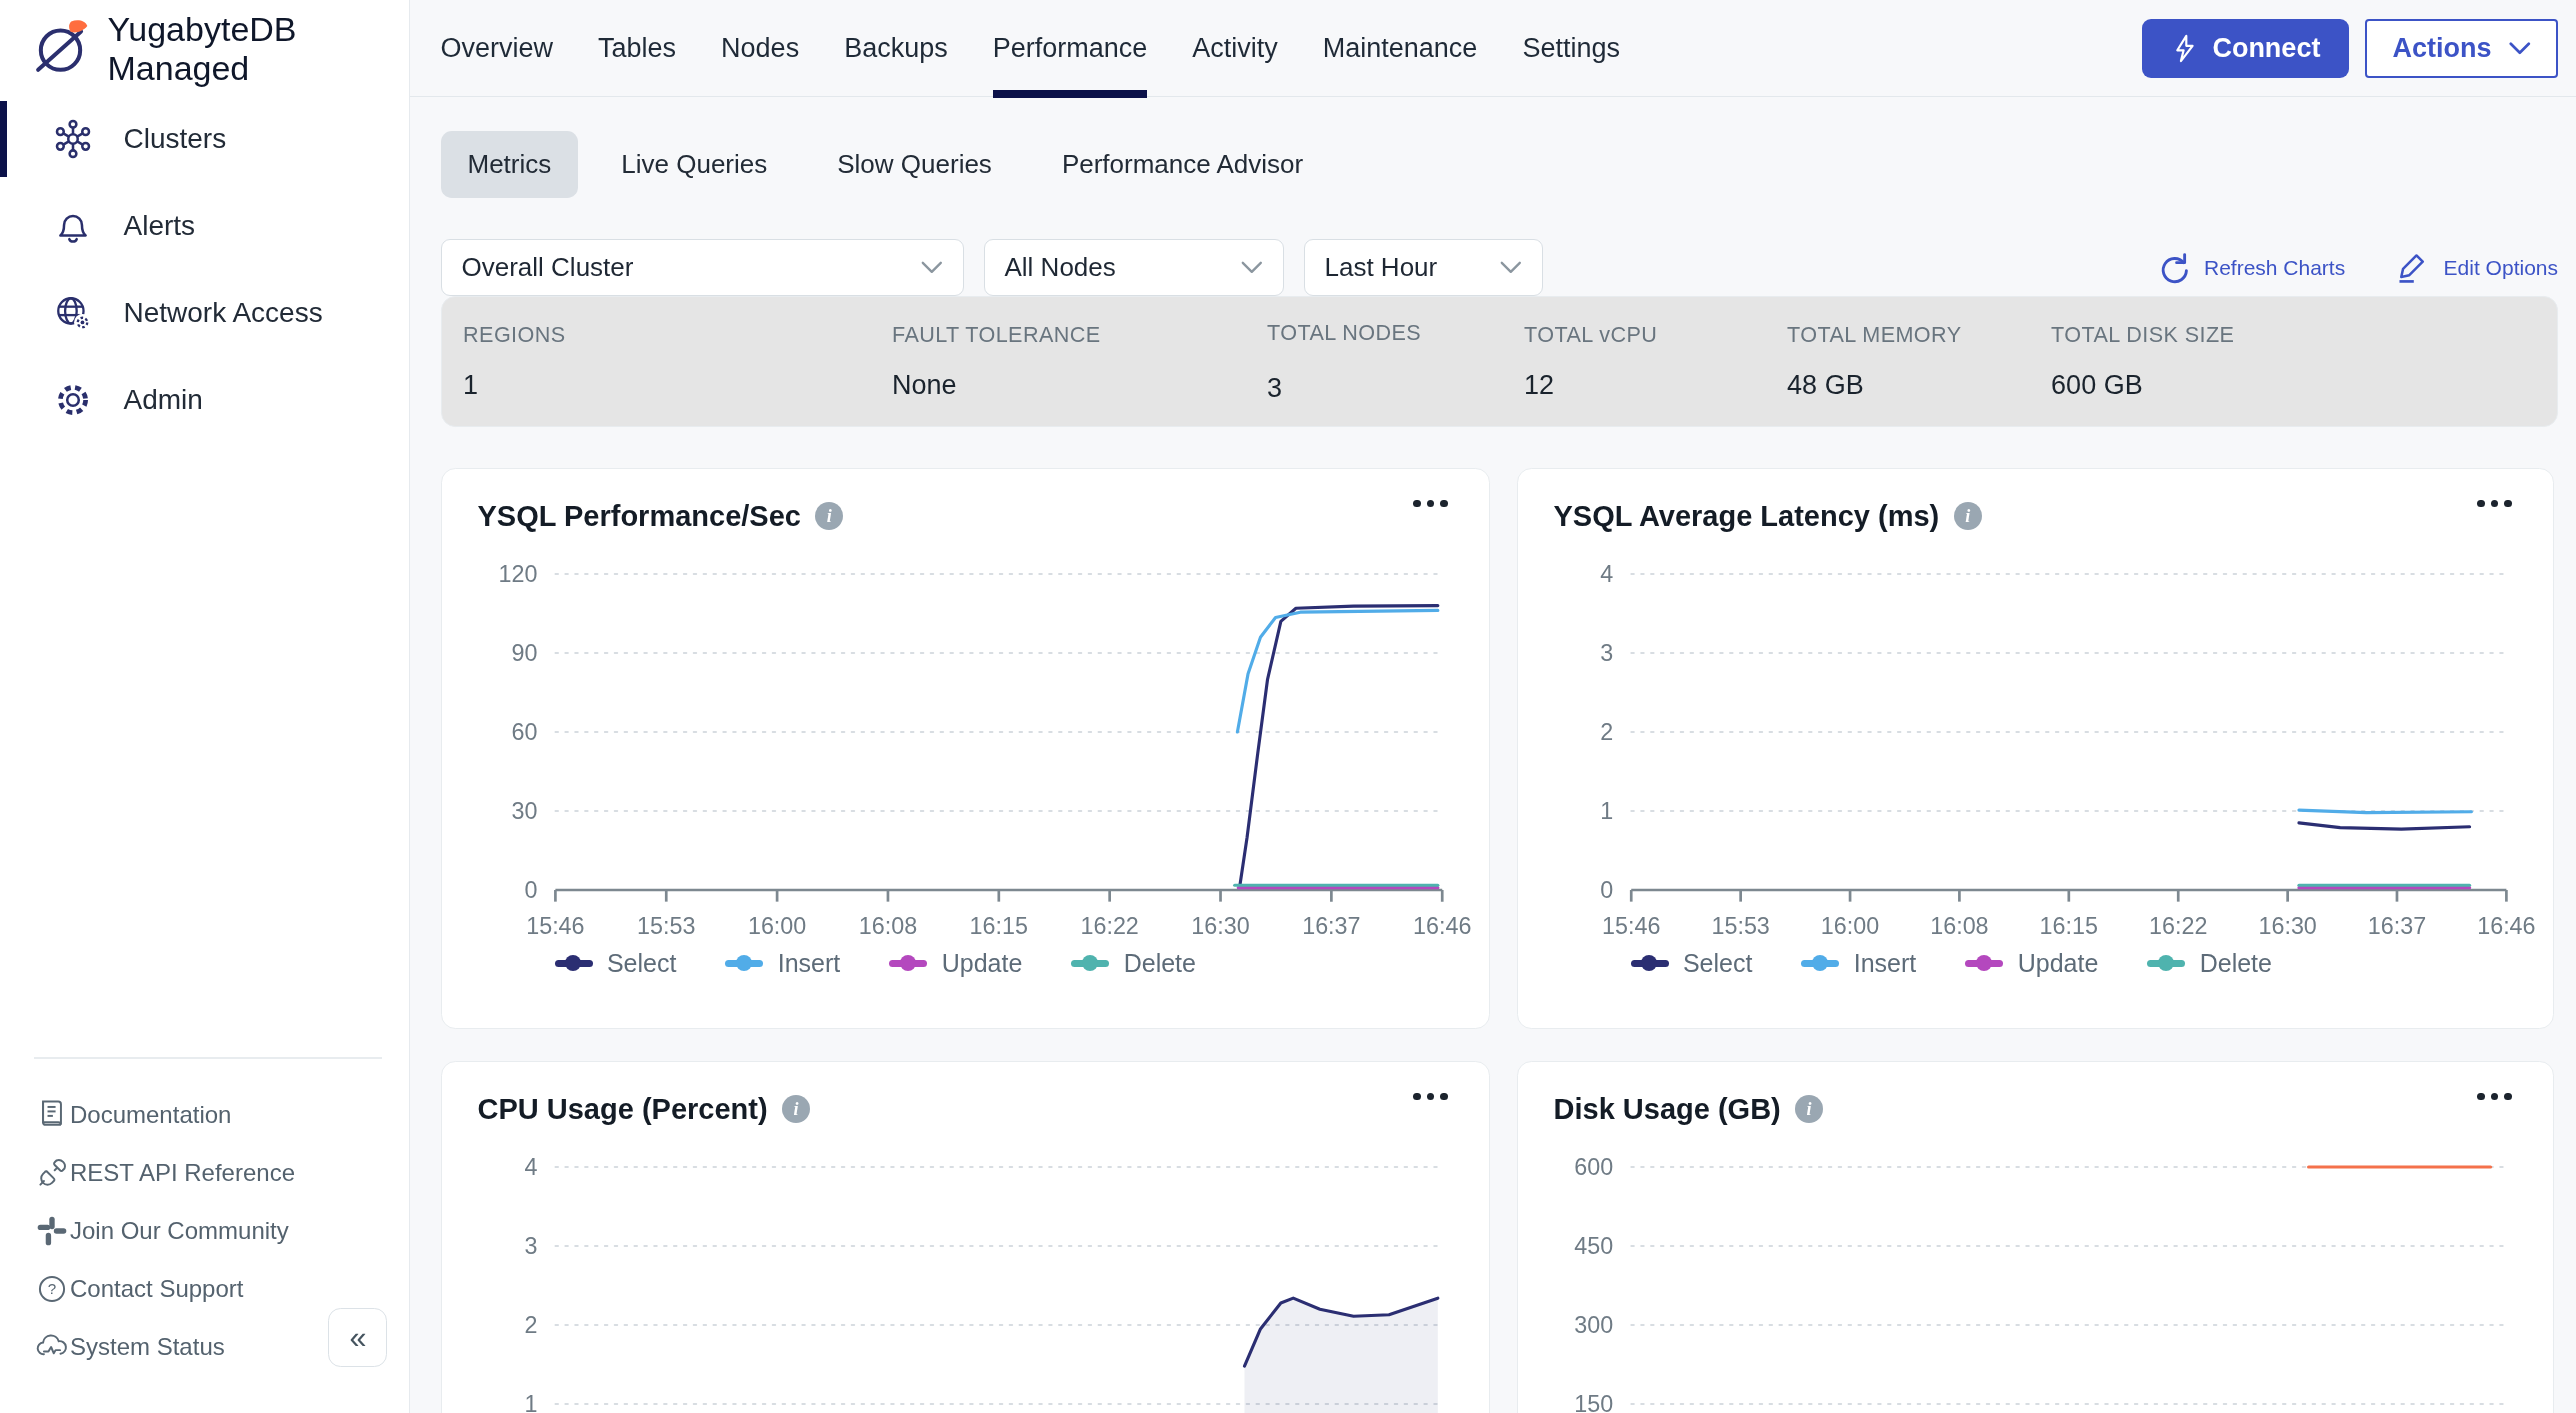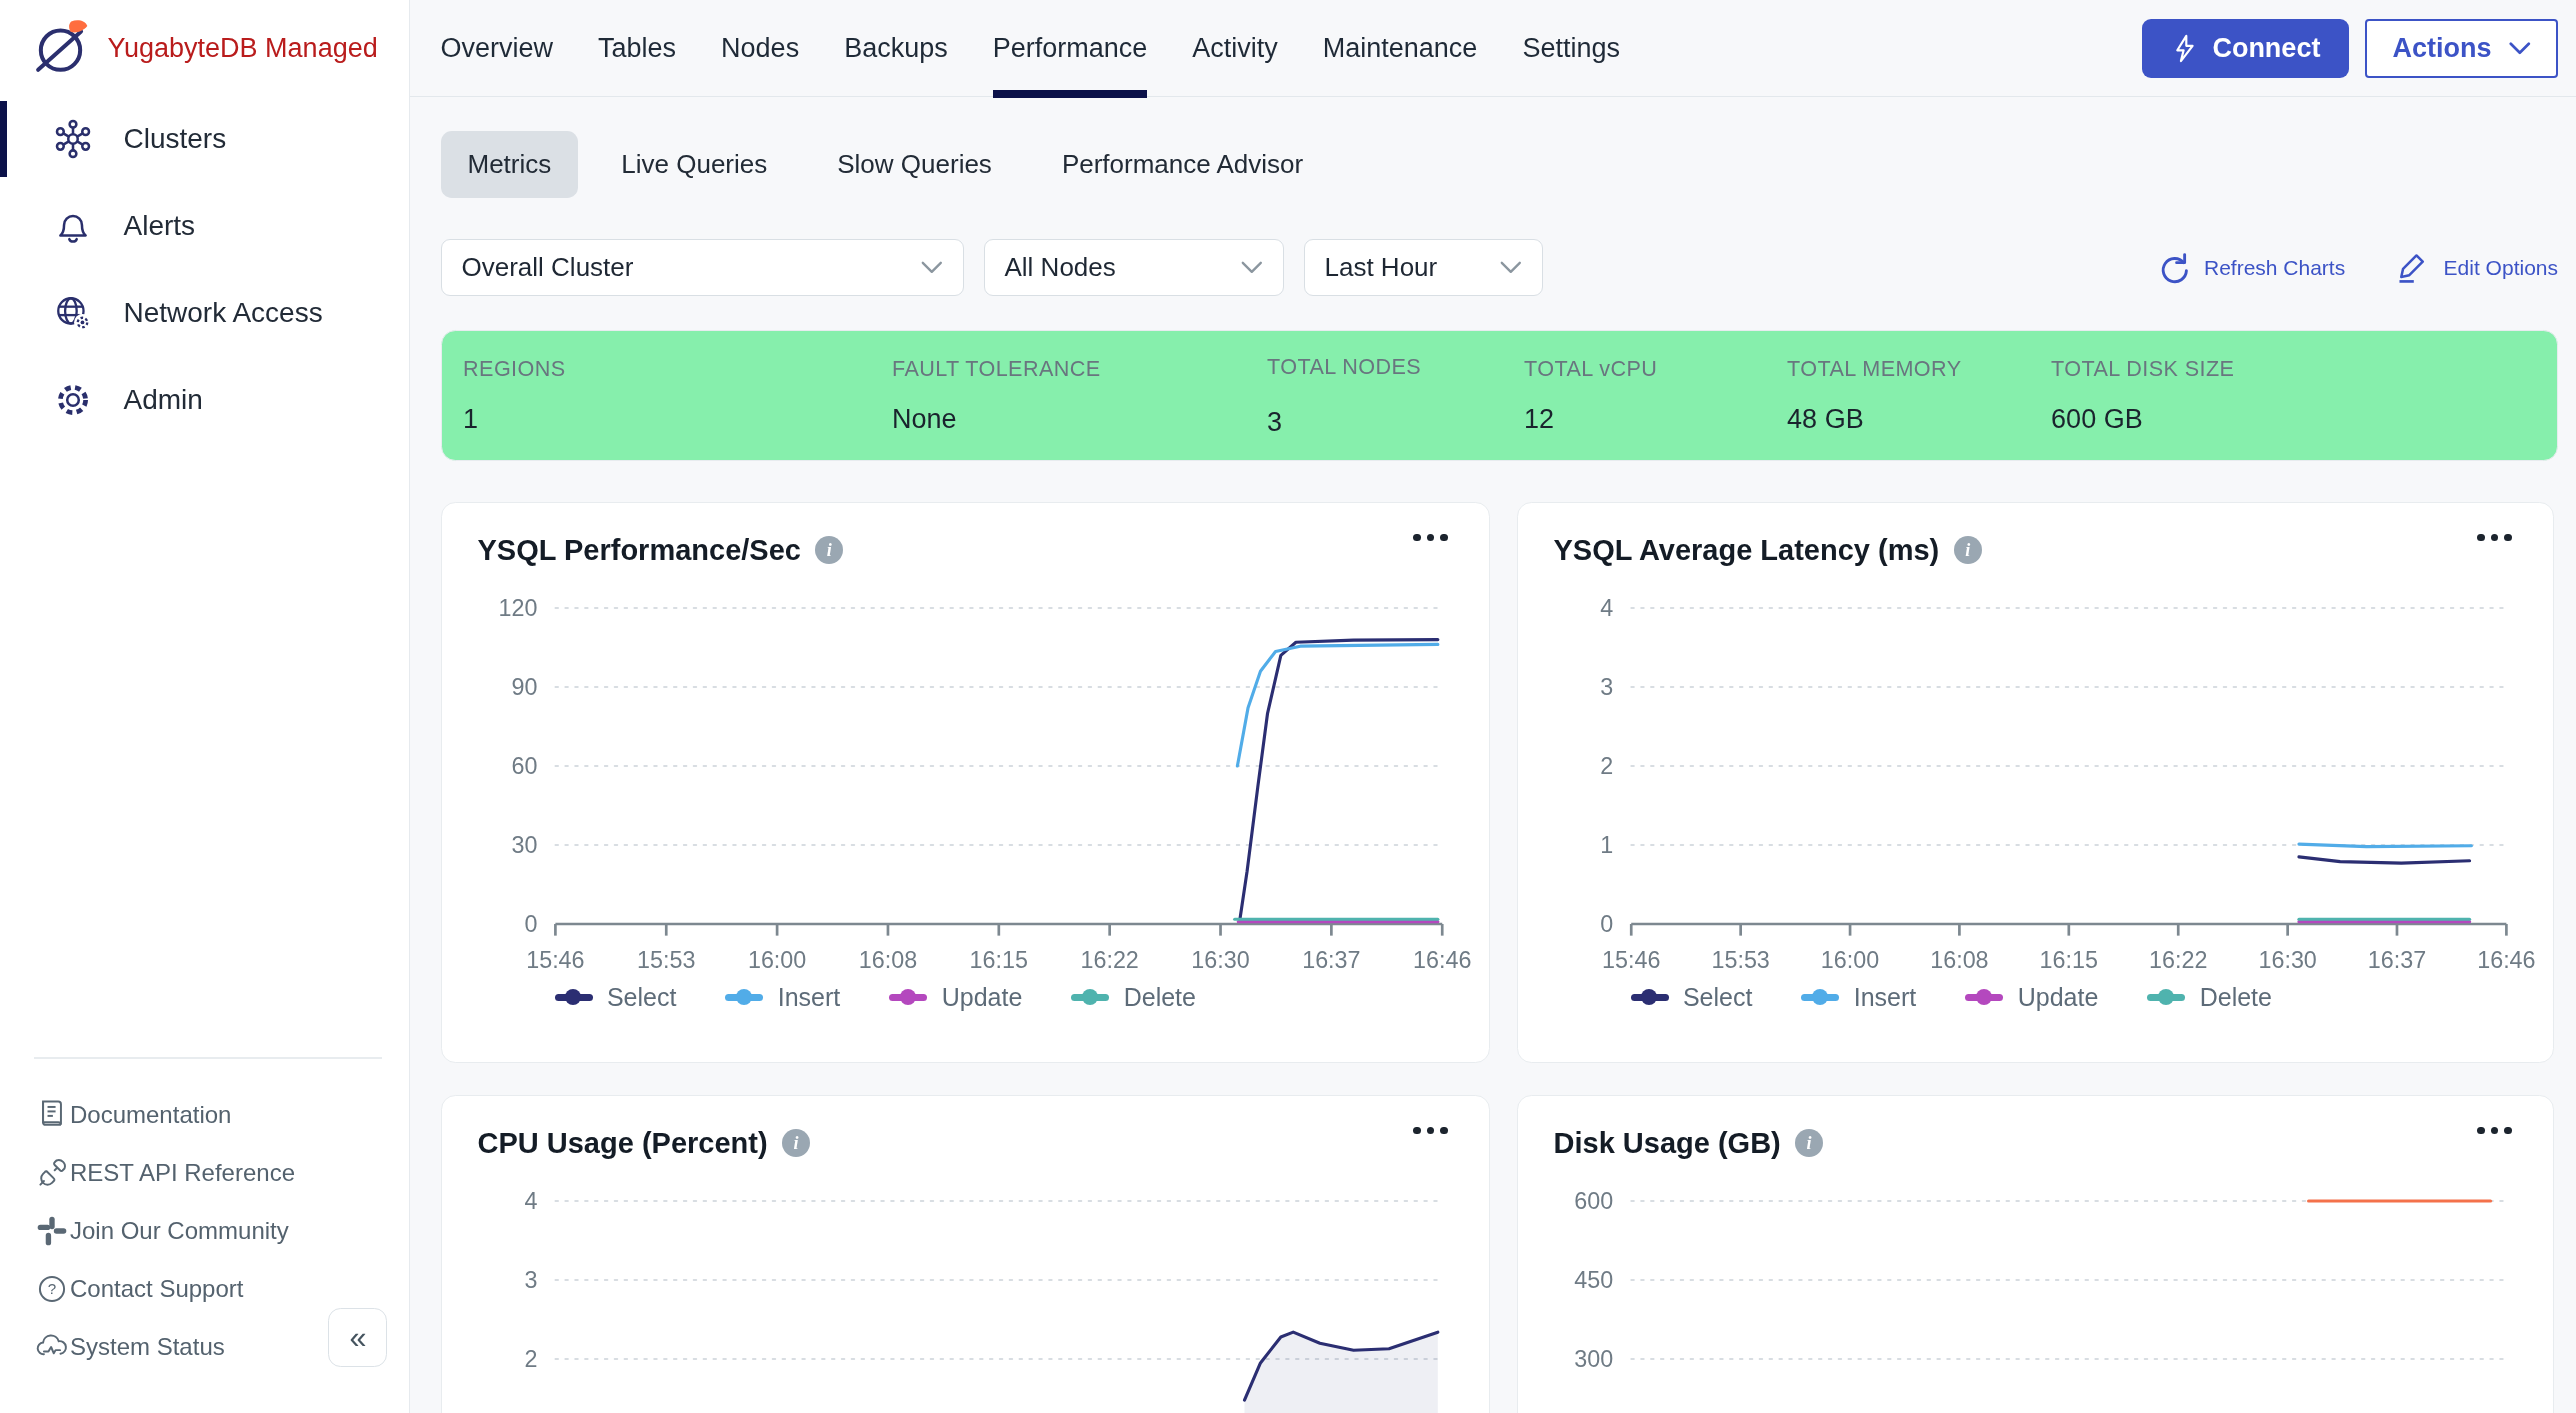--- a/index.html
+++ b/index.html
@@ -4,21 +4,21 @@
 <style>
   * { margin:0; padding:0; box-sizing:border-box; }
   html,body { width:2576px; height:1414px; overflow:hidden; }
   body { font-family:"Liberation Sans", sans-serif; background:#F7F8FA; color:#1E2733; }
 
   .app { display:flex; width:2576px; height:1414px; }
 
   
   .sidebar { position:relative; width:410px; flex:0 0 410px; background:#fff; border-right:1.8px solid #E6EAEE; height:100%; }
   .logo-row { display:flex; align-items:center; gap:18px; padding:14.4px 0 0 30.5px; height:83px; }
-  .brand-title { font-size:27px; color:#b91c1c; }
+  .brand-title { font-size:34px; color:#0f172a; }
   .side-nav { margin-top:12.6px; }
   .side-item { position:relative; display:flex; align-items:center; gap:30.5px; height:87px; padding-left:52px; cursor:pointer; }
   .side-item .ic { width:41px; height:41px; display:flex; align-items:center; justify-content:center; }
   .side-item .lbl { font-size:28px; color:#222B37; }
   .side-item.active::before { content:""; position:absolute; left:0; top:5.4px; bottom:5.4px; width:7.2px; background:#0B1149; }
   .side-footer { position:absolute; left:0; right:1.8px; bottom:0; background:#fff; padding:0 0 38px 34px; }
   .side-footer .divider { height:1.8px; background:#E8ECEF; margin:0 25px 27px 0; }
   .foot-item { display:flex; align-items:center; height:58px; cursor:pointer; }
   .foot-item .ic { width:36px; height:36px; display:flex; align-items:center; justify-content:center; }
   .foot-item .lbl { font-size:24px; color:#54626E; }
@@ -39,21 +39,21 @@
   .subtabs { display:flex; gap:16px; margin-top:34px; align-items:center; }
   .subtab { padding:18px 27px; font-size:26px; color:#222B36; border-radius:10.8px; cursor:pointer; }
   .subtab.active { background:#DBE0E5; }
 
   .filter-row { display:flex; align-items:center; margin-top:41px; }
   .select { height:57px; background:#fff; border:1.8px solid #D9DFE4; border-radius:9px; display:flex; align-items:center; padding:0 20px; font-size:26px; color:#1E2733; cursor:pointer; margin-right:20px; }
   .select .chev { margin-left:auto; padding-left:18px; display:flex; }
   .tool-links { margin-left:auto; display:flex; gap:50px; align-items:center; }
   .tool-link { display:flex; align-items:center; gap:14.4px; color:var(--accent); font-size:21px; font-weight:normal; cursor:pointer; }
 
-  .stats-card { margin-top:34px; height:131px; background:#86efac; border:1.8px solid #E8ECEF; border-radius:14.4px; display:flex; align-items:center; padding-left:21.6px; }
+  .stats-card { height:131px; background:#e5e5e5; border:1.8px solid #E8ECEF; border-radius:14.4px; display:flex; align-items:center; padding-left:21.6px; }
   .stat { display:flex; flex-direction:column; gap:21.6px; }
   .stat .s-label { font-size:21.6px; letter-spacing:0.4px; color:#69757F; }
   .stat .s-value { font-size:27px; color:#1A232D; }
 
   .charts-grid { margin-top:41px; display:grid; grid-template-columns:1049px 1037px; grid-auto-rows:561px; gap:32px 27px; }
   .chart-card { position:relative; background:#fff; border:1.8px solid #E8ECEF; border-radius:14.4px; overflow:hidden; }
   .card-head { position:absolute; top:30.5px; left:36px; display:flex; align-items:center; gap:14.4px; z-index:2; }
   .chart-title { font-size:29px; font-weight:bold; color:#141C26; }
   .info-icon { width:28px; height:28px; border-radius:50%; background:#9AA7B2; color:#fff; font-size:18px; font-weight:bold; font-style:italic; display:flex; align-items:center; justify-content:center; font-family:"Liberation Serif", serif; }
   .ellipsis-btn { position:absolute; top:21.6px; right:32px; z-index:2; background:none; border:none; cursor:pointer; display:flex; gap:6.3px; padding:9px; }

